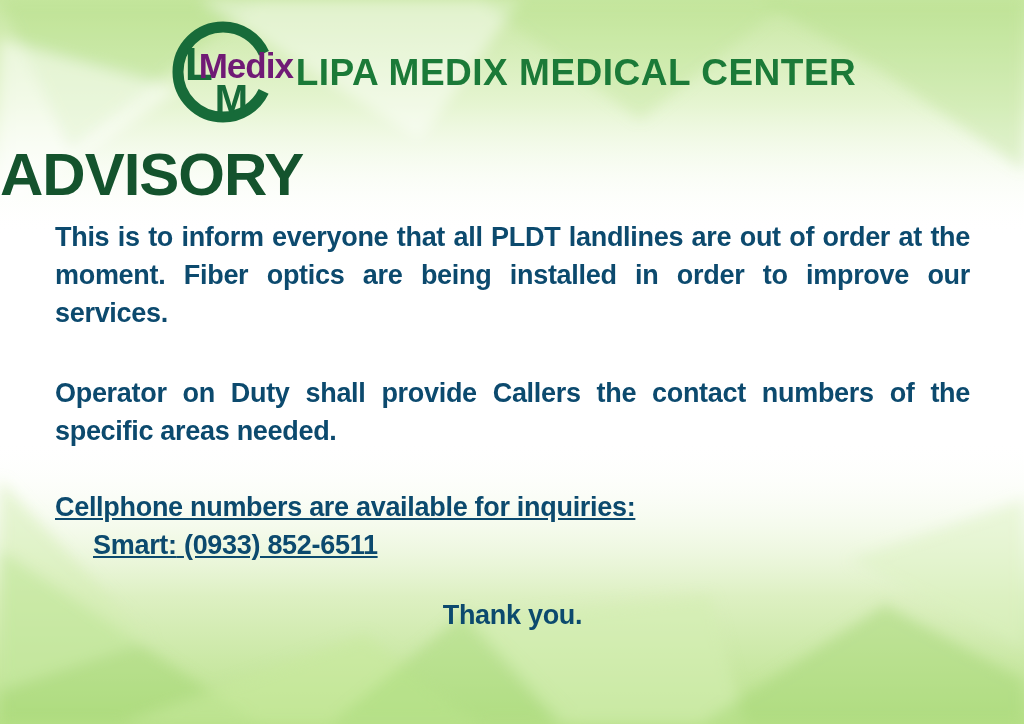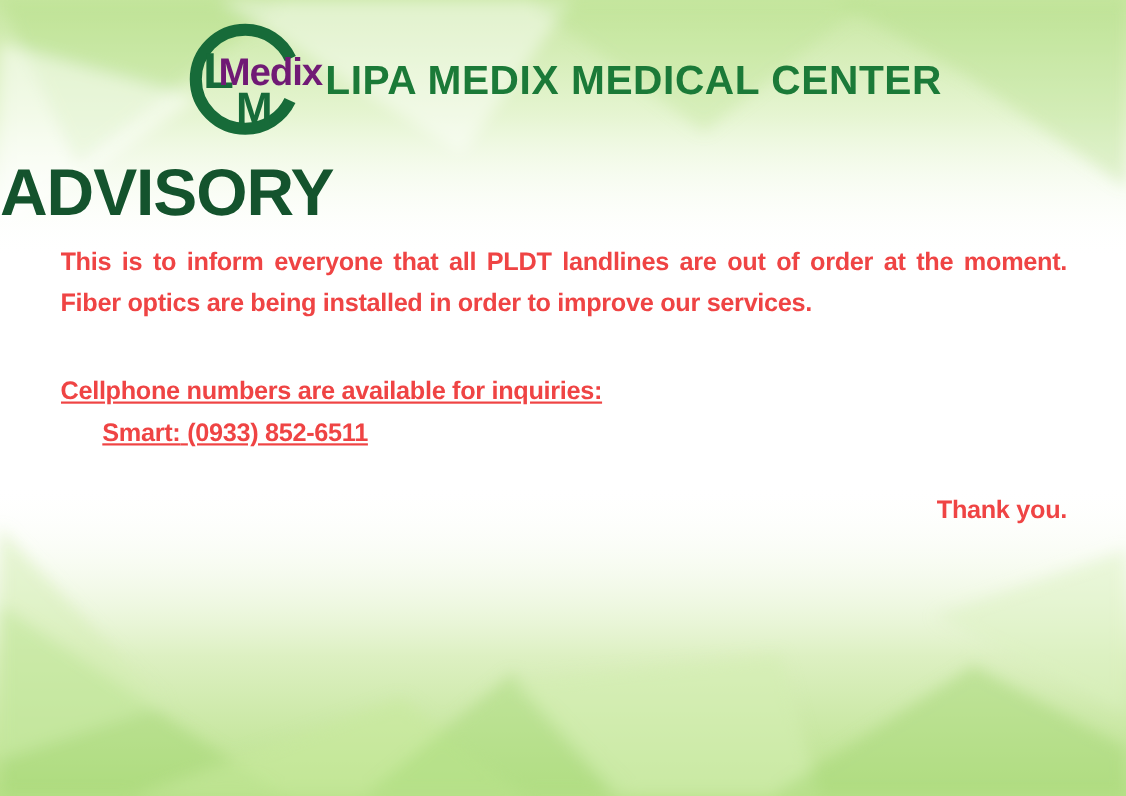--- a/index.html
+++ b/index.html
@@ -41,29 +41,29 @@
   .advisory {
     position: absolute; top: 133px; left: 0; right: 0;
     text-align: left; z-index: 2;
     font-size: 60px; line-height: 64px; font-weight: 800;
     color: #14532d; letter-spacing: -1px; margin-top: 10px;
   }
 
   
   .body-text {
     position: absolute; top: 218px; left: 55px; right: 54px; z-index: 2;
-    color: #ef4444; font-weight: 700; font-size: 23px; line-height: 38px;
+    color: #0c4a6e; font-weight: 700; font-size: 27px; line-height: 38px;
     letter-spacing: -0.3px;
   }
   .para { margin: 0; text-align: justify; }
   .para-1 { margin-bottom: 42px; }
   .para-2 { margin-bottom: 38px; }
   .inquiries-label { text-align: left; text-decoration: underline; }
   .phone-line { padding-left: 38px; white-space: nowrap; text-decoration: underline; }
-  .closing { margin-top: 32px; text-align: right; }
+  .closing { margin-top: 32px; text-align: center; }
 </style>
 </head>
 <body>
 
 <div class="poster">
 
   <div class="bg">
     <svg width="1024" height="724" viewBox="0 0 1024 724" aria-hidden="true">
       <defs>
         <linearGradient id="topFade" x1="0" y1="0" x2="0" y2="1">
@@ -109,20 +109,21 @@
       <span class="word-medix">Medix</span>
       <span class="letter-m">M</span>
     </div>
     <div class="org-title">LIPA MEDIX MEDICAL CENTER</div>
   </div>
 
   <div class="advisory">ADVISORY</div>
 
   <div class="body-text">
     <p class="para para-1">This is to inform everyone that all PLDT landlines are out of order at the moment. Fiber optics are being installed in order to improve our services.</p>
+    <p class="para para-2">Operator on Duty shall provide Callers the contact numbers of the specific areas needed.</p>
     <div class="inquiries">
       <div class="inquiries-label">Cellphone numbers are available for inquiries:</div>
       <div class="phone-line"><span>Smart:</span> <span>(0933) 852-6511</span></div>
     </div>
     <div class="closing">Thank you.</div>
   </div>
 
 </div>
 
 </body></html>

